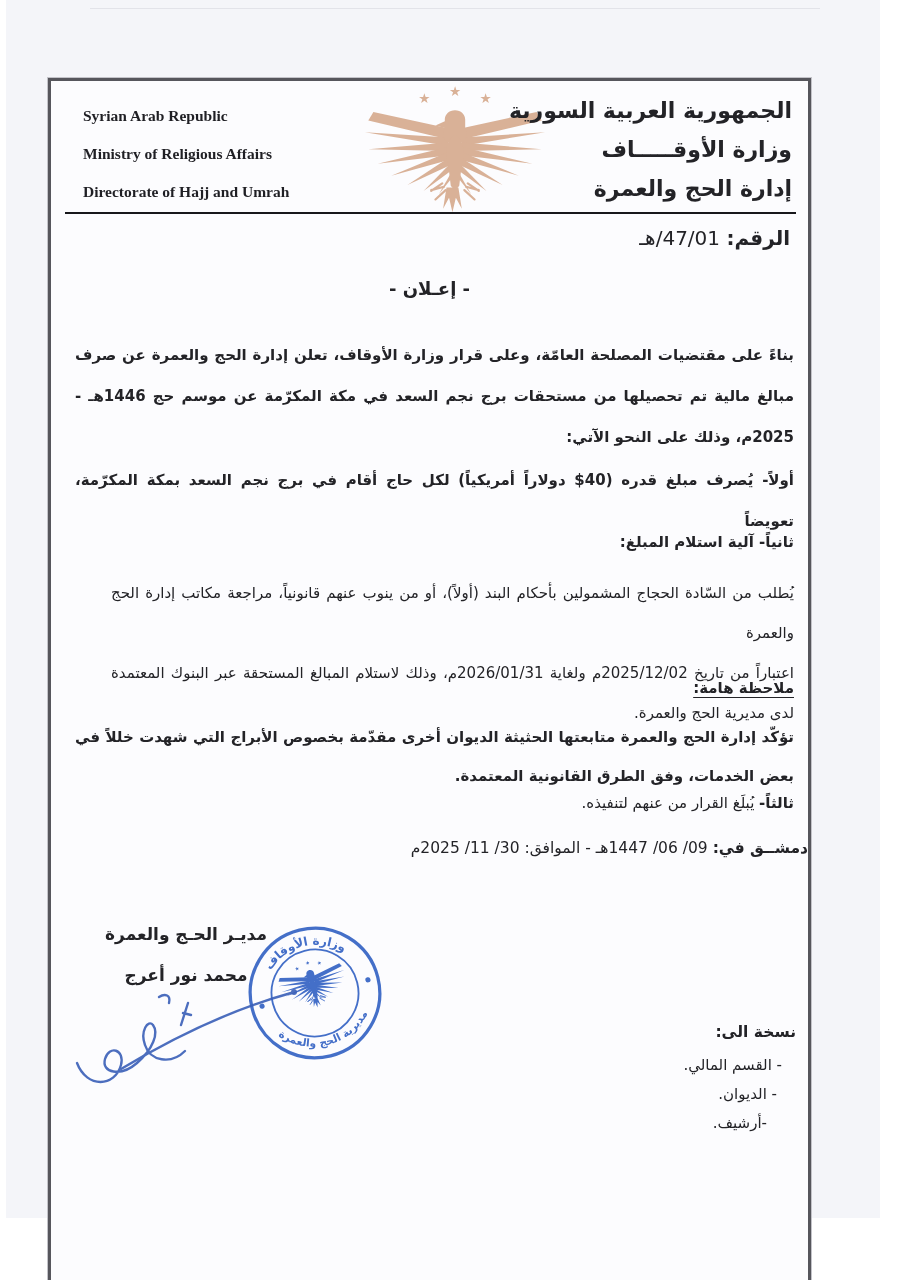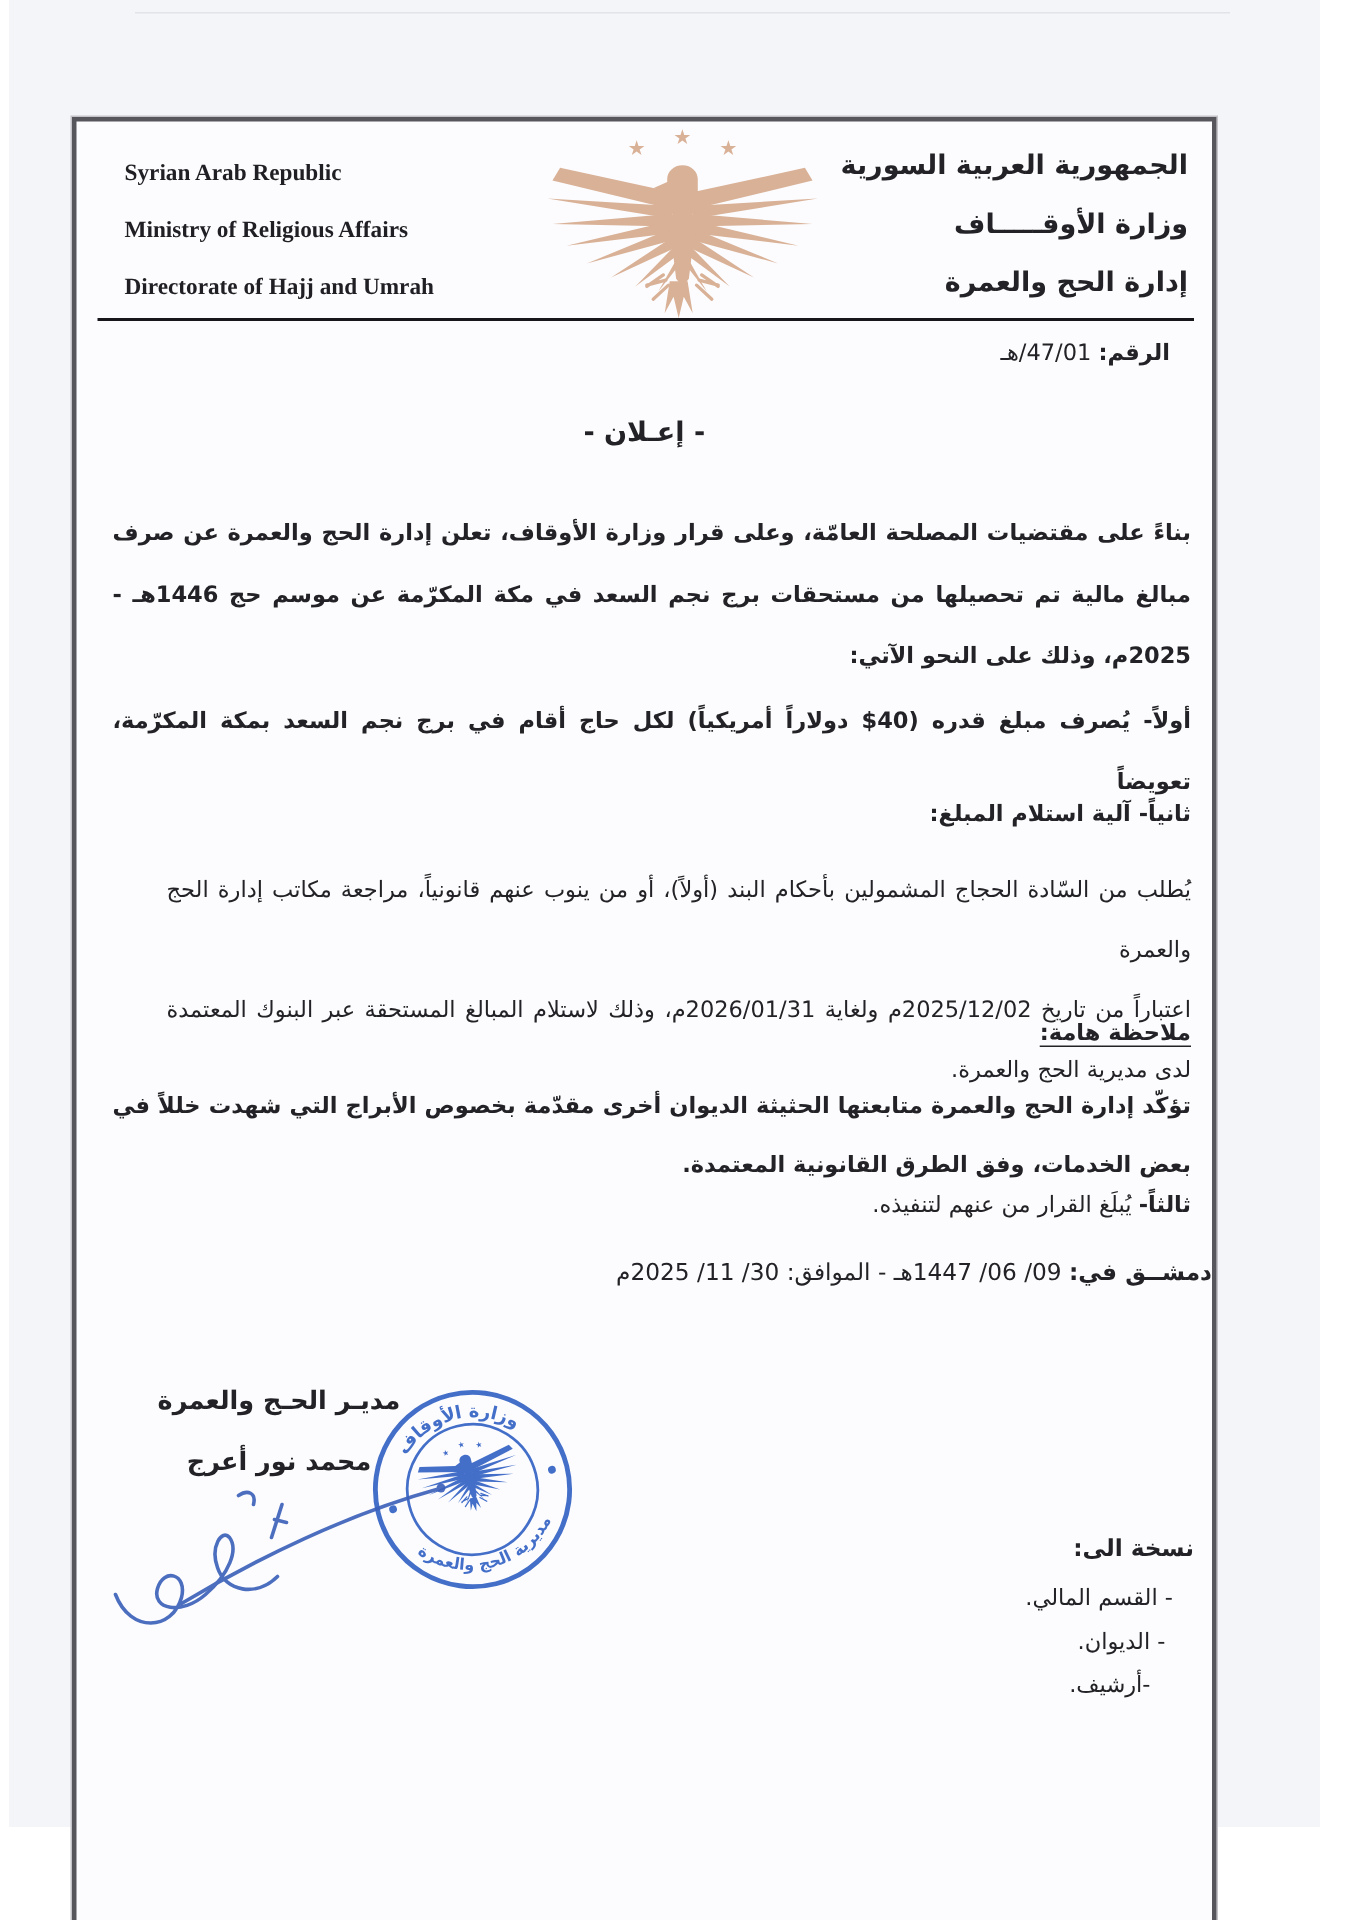--- a/index.html
+++ b/index.html
@@ -9,23 +9,23 @@
   html,body{width:904px;height:1280px;}
   body{position:relative;background:#ffffff;font-family:"DejaVu Sans",sans-serif;color:var(--ink);overflow:hidden;}
   .scan{position:absolute;left:6px;top:0;width:874px;height:1218px;background:var(--scan);}
   .faint-top{position:absolute;left:90px;top:8px;width:730px;height:0;border-top:1px solid #e2e3e9;}
   .sheet{position:absolute;left:48px;top:78px;width:763px;height:1237px;background:var(--paper);
          border:3px solid var(--frame);box-shadow:0 0 0 1px #c3c3c9;}
   .abs{position:absolute;}
   
   .hdr-en{left:32px;top:16px;font-family:"Liberation Serif",serif;font-weight:bold;font-size:15.5px;line-height:38px;color:#1f1f24;direction:ltr;}
   .eagle-wrap{left:308px;top:2px;width:192px;height:136px;color:var(--eagle);}
-  .hdr-ar{right:16px;top:10px;font-size:18px;font-weight:bold;line-height:39px;text-align:right;direction:rtl;}
+  .hdr-ar{right:16px;top:10px;font-size:22px;font-weight:bold;line-height:39px;text-align:right;direction:rtl;}
   .rule{left:14px;right:12px;top:131px;border-top:2px solid #17171b;}
-  .refline{right:28px;top:145px;font-size:15px;direction:rtl;}
+  .refline{right:18px;top:145px;font-size:20px;direction:rtl;}
   
   .rtl{direction:rtl;}
   .b{font-weight:bold;}
   .doc-title{left:0;right:0;top:197px;text-align:center;font-size:18px;font-weight:bold;letter-spacing:1px;}
   .para{left:24px;right:14px;direction:rtl;font-size:15px;}
   .lh41{line-height:41px;} .lh40{line-height:40px;} .lh39{line-height:39px;}
   .jl{text-align:justify;text-align-last:justify;}
   .rl{}
   .p-intro{top:254px;font-weight:bold;}
   .p-item1{top:379px;font-weight:bold;}

